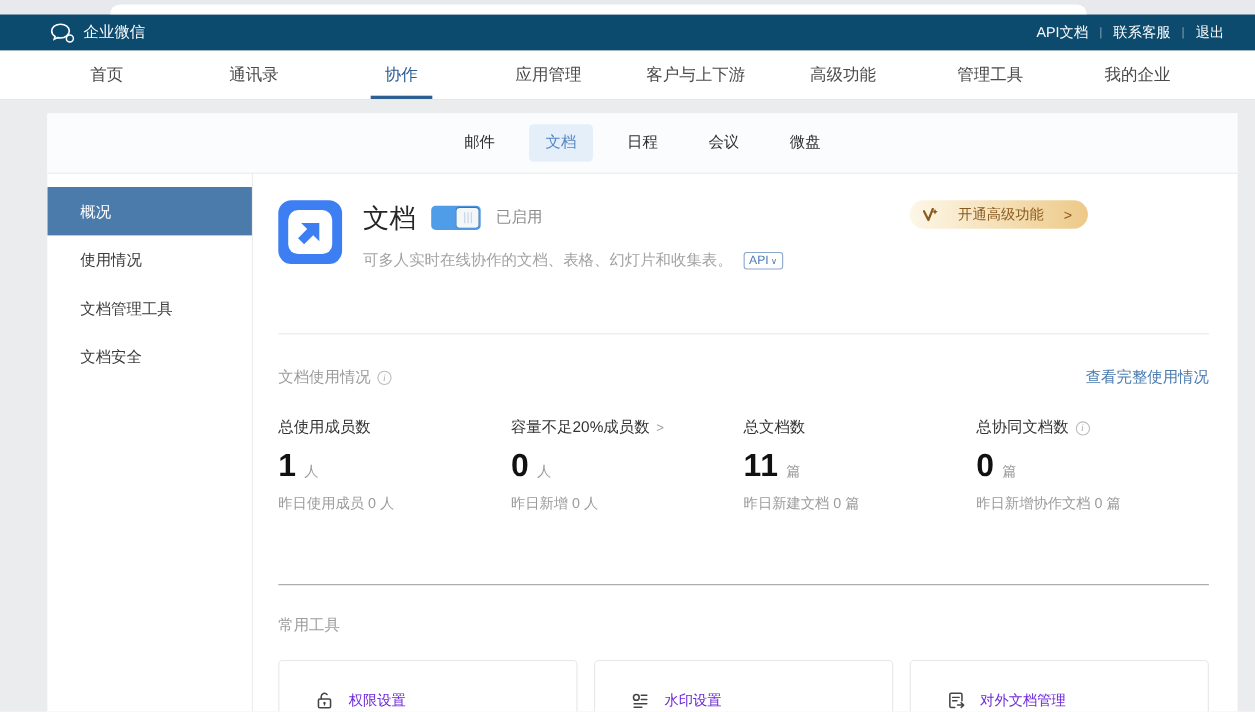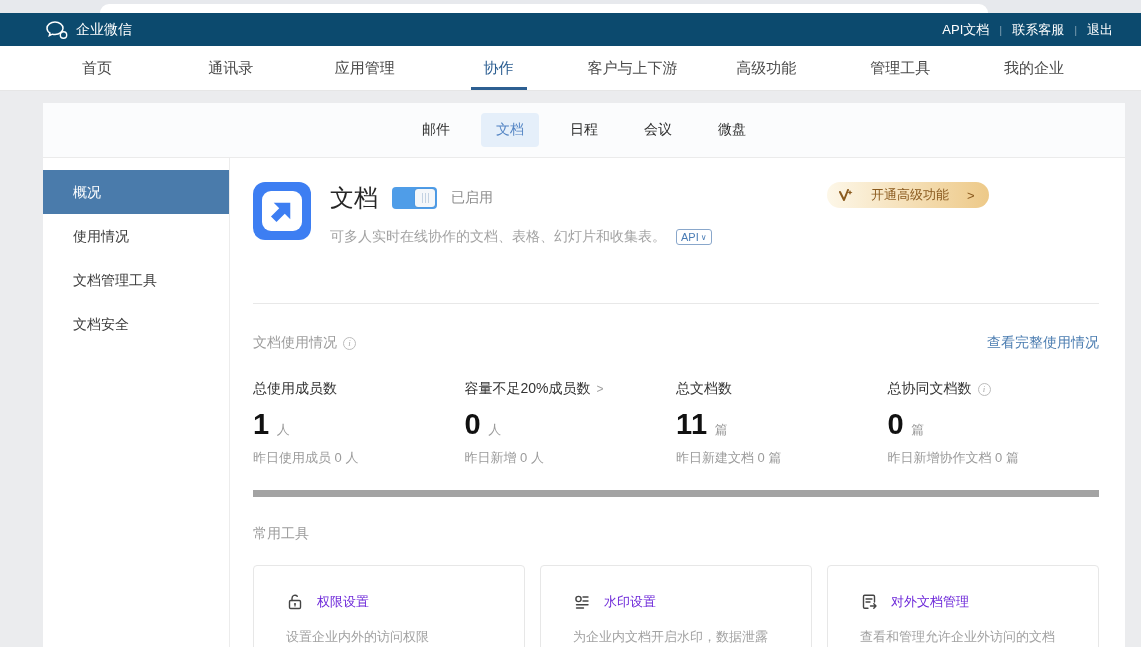--- a/index.html
+++ b/index.html
@@ -52,21 +52,21 @@
   .toggle .knob i { display:block; width:1px; height:10px; background:#c3d2e2; }
   .toggle-state { font-size:14px; color:#8c8c8c; }
   .app-desc-row { margin-top:14px; display:flex; align-items:center; font-size:14px; color:#a3a3a3; }
   .api-badge { margin-left:10px; font-size:11px; color:#4a7cb5; border:1px solid #89a7cb; border-radius:3px; padding:1px 4px; cursor:pointer; display:inline-flex; align-items:center; gap:2px; }
   .api-badge .chev { font-size:8px; color:#4a7cb5; }
 
   .premium { position:absolute; top:24px; right:26px; width:272px; }
   .premium-btn { display:inline-flex; align-items:center; gap:18px; padding:4px 14px 4px 12px; border-radius:13px; background:linear-gradient(90deg,#fdf7e8,#edc988); color:#8a5a1e; font-size:13px; cursor:pointer; }
   .premium-desc { margin-top:13px; font-size:14px; color:#9c9c9c; line-height:22px; }
 
-  .usage { padding-top:30px; padding-bottom:23px; border-bottom:7px solid #a3a3a3; }
+  .usage { padding-top:30px; padding-bottom:64px; border-bottom:1px solid #a3a3a3; }
   .usage-head { display:flex; align-items:center; }
   .section-title { font-size:14px; color:#9c9c9c; display:flex; align-items:center; gap:6px; }
   .usage-link { margin-left:auto; font-size:14px; color:#4a7cb0; cursor:pointer; text-decoration:none; }
   .info-icon { width:13px; height:13px; border:1px solid #bcbcbc; border-radius:50%; color:#ababab; font-size:9px; font-style:italic; display:inline-flex; align-items:center; justify-content:center; font-family:"Liberation Serif",serif; }
   .stats { margin-top:28px; display:flex; }
   .stat { flex:1; }
   .stat-label { font-size:14px; color:#333; display:flex; align-items:center; gap:6px; }
   .stat-label .chev { color:#9f9f9f; font-size:12px; }
   .stat-value { margin-top:10px; display:flex; align-items:baseline; gap:7px; }
   .stat-num { font-size:29px; font-weight:700; color:#111; letter-spacing:.5px; }
@@ -103,22 +103,22 @@
     <span class="sep">|</span>
     <a>联系客服</a>
     <span class="sep">|</span>
     <a>退出</a>
   </div>
 </div>
 
 <div class="mainnav">
   <div class="nav-item">首页</div>
   <div class="nav-item">通讯录</div>
+  <div class="nav-item active">协作</div>
   <div class="nav-item">应用管理</div>
-  <div class="nav-item active">协作</div>
   <div class="nav-item">客户与上下游</div>
   <div class="nav-item">高级功能</div>
   <div class="nav-item">管理工具</div>
   <div class="nav-item">我的企业</div>
 </div>
 
 <div class="card">
 
   <div class="subtabs">
     <div class="subtab">邮件</div>

